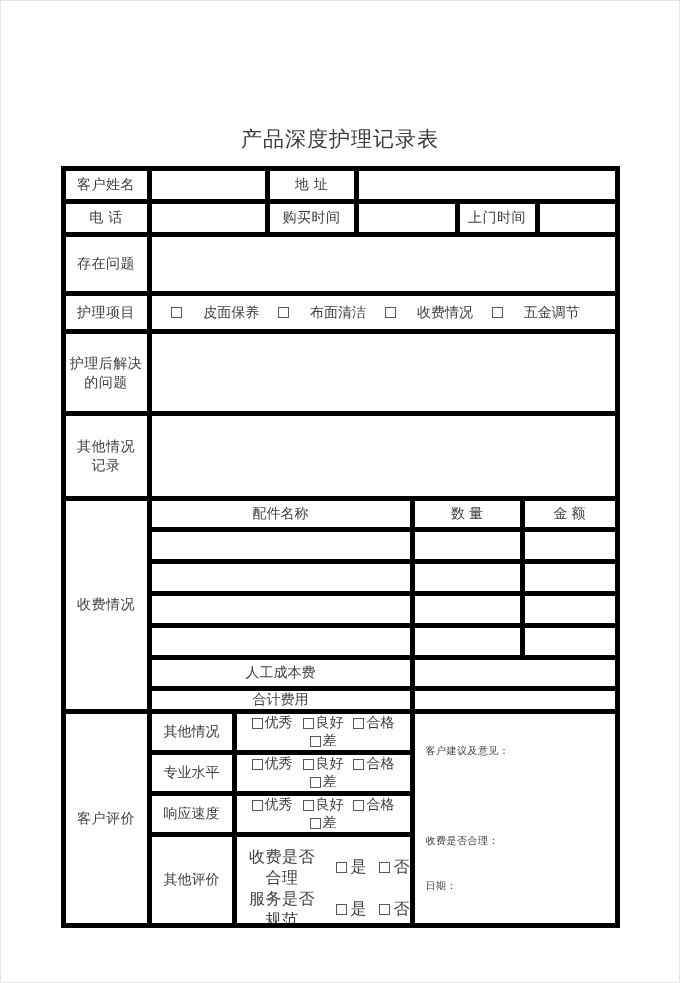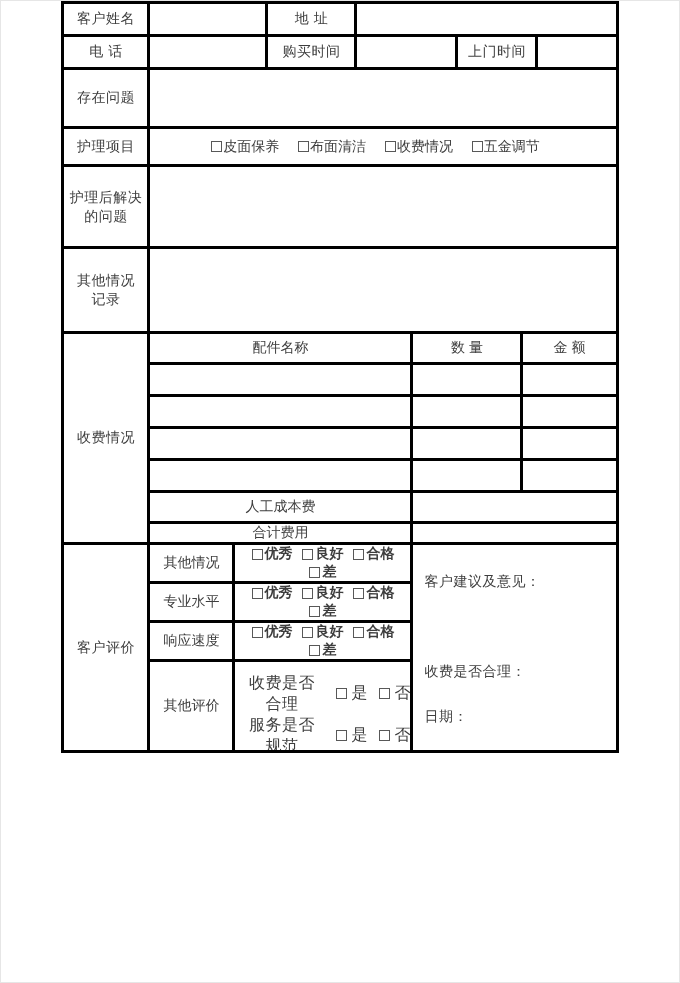--- a/index.html
+++ b/index.html
@@ -24,21 +24,21 @@
     letter-spacing:1px;
     line-height:24px;
   }
   table.form{
     border-collapse:collapse;
     table-layout:fixed;
     width:555px;
     margin:0 auto;
   }
   table.form td{
-    border:3px solid #000000;
+    border:5px solid #000000;
     font-size:14px;
     color:#3e3e3e;
     text-align:center;
     vertical-align:middle;
     padding:0;
     overflow:hidden;
   }
   td.lbl{letter-spacing:0.5px;}
   td.lbl .bline{display:block;line-height:19px;}
   
@@ -54,33 +54,32 @@
     flex:0 0 auto;
   }
   
   td.care-options{
     text-align:left;
     padding-left:46px;
   }
   .opt{
     display:inline-flex;
     align-items:center;
-    gap:1px;
+    gap:21px;
     margin-right:15px;
     font-size:14px;
     color:#3e3e3e;
   }
   
   td.rating-cell{font-size:13px;}
   .ropt{
     display:inline-flex;
     align-items:center;
     gap:2px;
     margin:0 3px;
-    font-weight:bold;
   }
   
   td.yn-cell{vertical-align:middle;}
   .yn-wrap{
     display:flex;
     flex-direction:column;
     justify-content:space-between;
     height:67px;
     padding:0 0 0 8px;
   }
@@ -96,34 +95,35 @@
   
   td.right-col{vertical-align:top;}
   .right-box{
     position:relative;
     height:187px;
     text-align:left;
   }
   .right-box div{
     position:absolute;
     left:11px;
-    font-size:14px;
+    font-size:10px;
     color:#3e3e3e;
     letter-spacing:0.5px;
     white-space:nowrap;
   }
   .right-box .suggest{top:19px;}
   .right-box .sign{top:109px;}
   .right-box .date{top:154px;}
 </style>
 </head>
 <body>
 
 <div class="page">
 
+  <h1 class="title">产品深度护理记录表</h1>
 
   <table class="form">
     <colgroup>
       <col style="width:86px">
         <col style="width:85px">
         <col style="width:33px">
       <col style="width:89px">
         <col style="width:56px">
         <col style="width:45px">
       <col style="width:65px">

